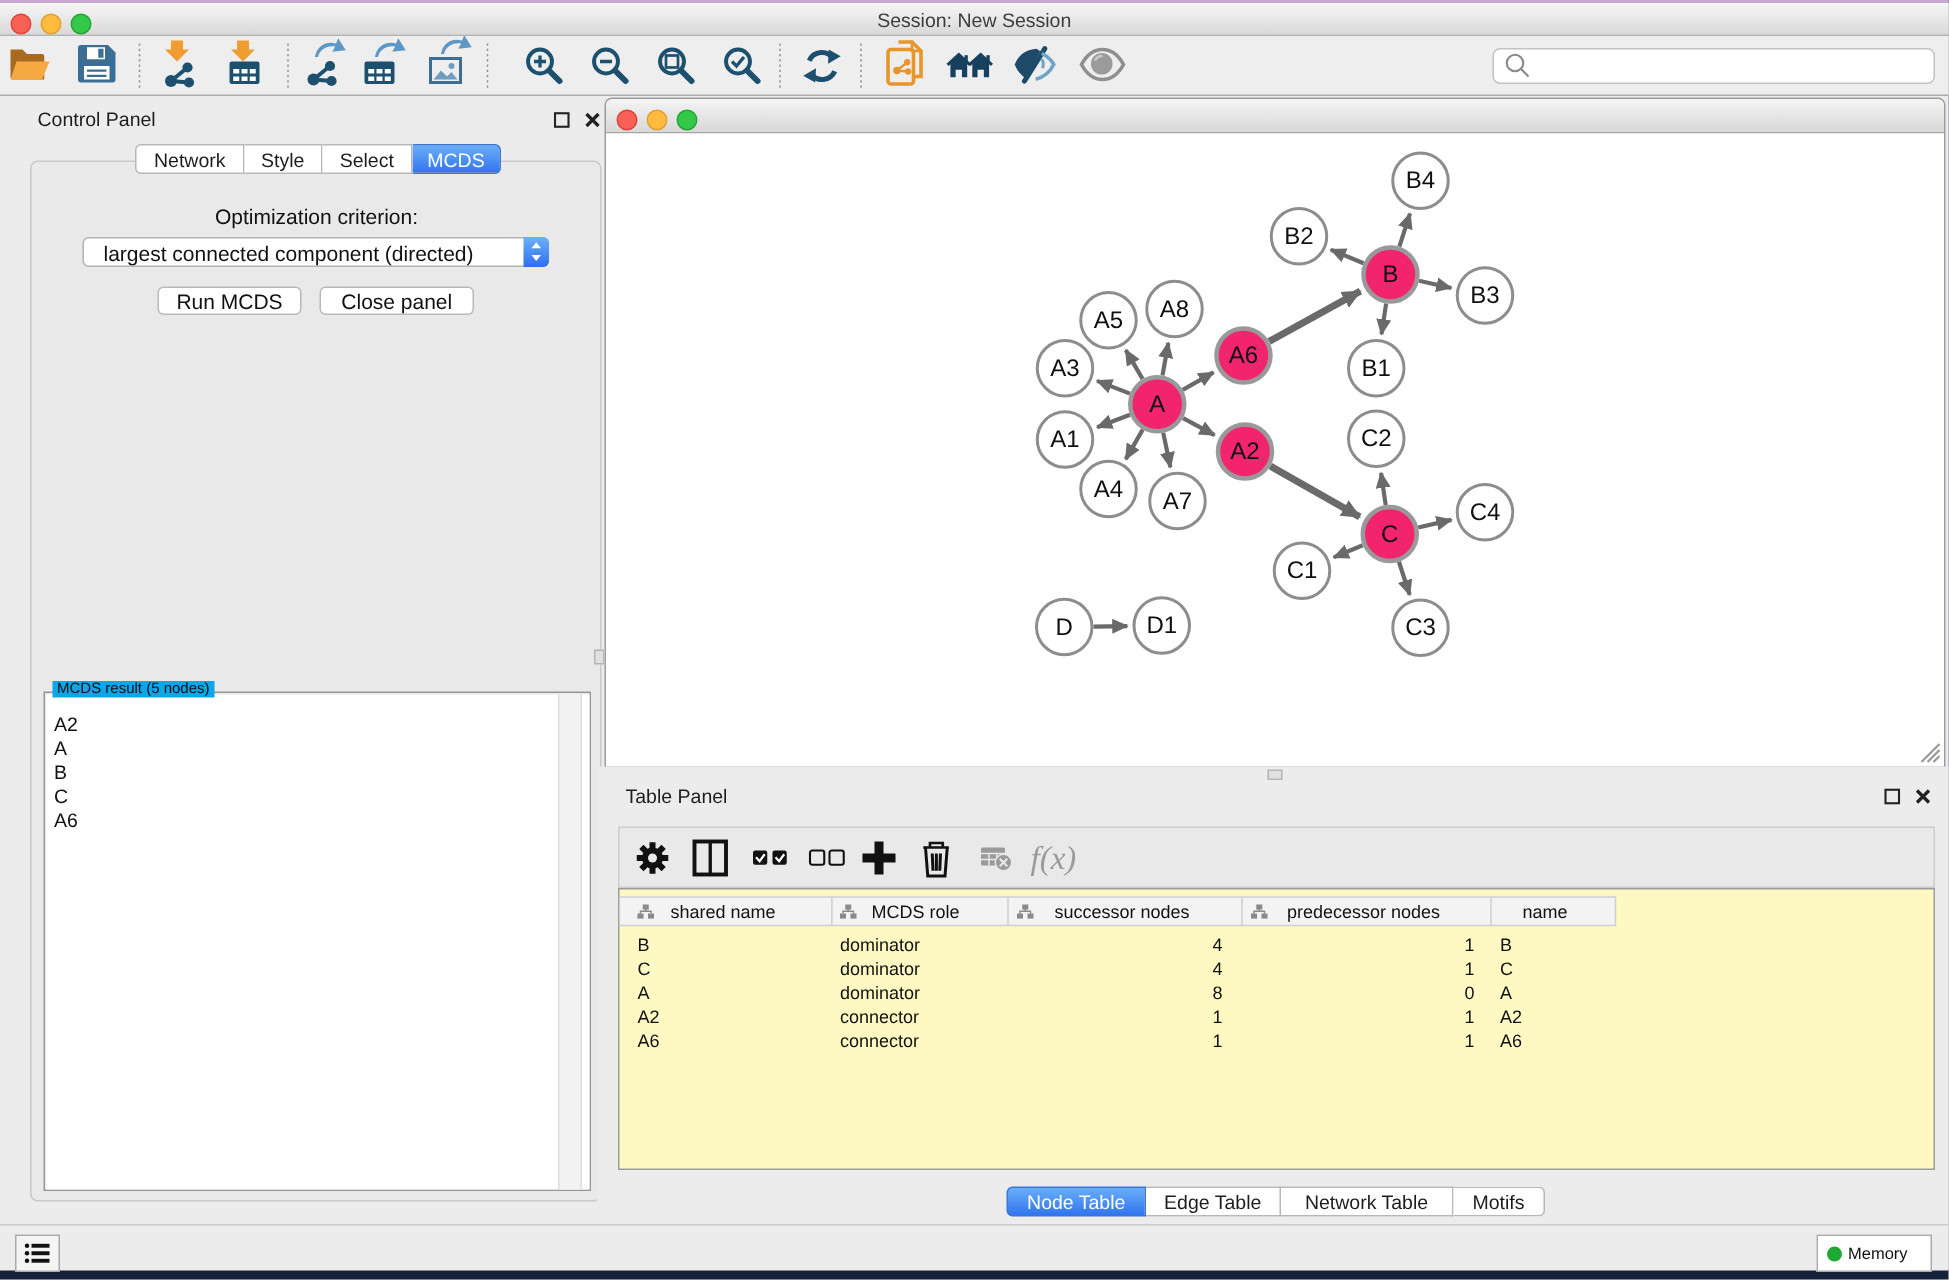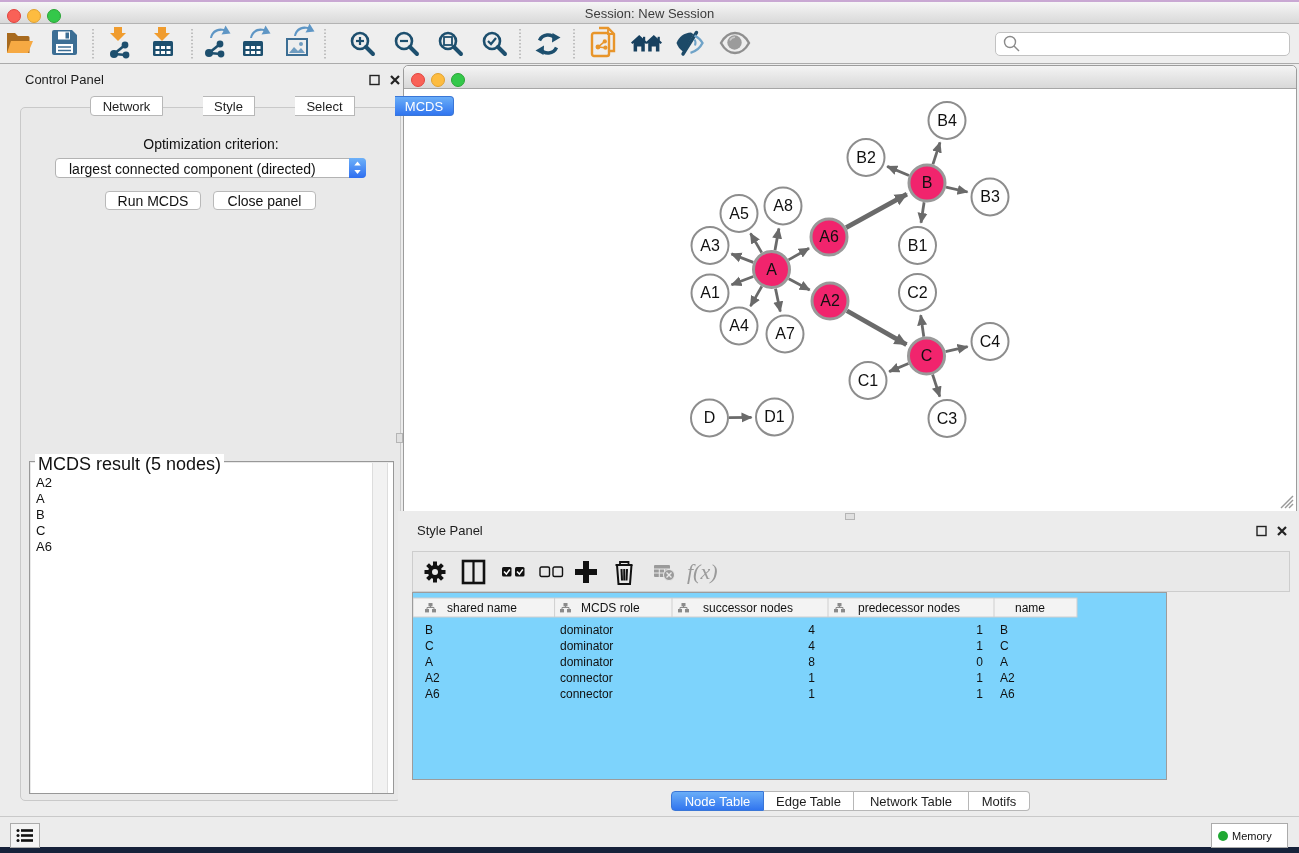--- a/index.html
+++ b/index.html
@@ -16,62 +16,62 @@
 #titletext{position:absolute;left:0;top:4px;width:100%;text-align:center;
   font-size:13px;color:#3c3c3c;}
 
 #toolbar{position:absolute;left:0;top:22px;width:1299px;height:39px;
   background:#eeeeee;border-bottom:1px solid #ababab;}
 #search{position:absolute;left:995px;top:8px;width:293px;height:22px;background:#fff;
   border:1px solid #c2c2c2;border-radius:5px;}
 
 #cp{position:absolute;left:12px;top:62px;width:398px;height:752px;background:#ececec;}
 .phead{font-size:13px;color:#1d1d1d;}
-.tabs{position:absolute;display:flex;height:20px;z-index:5;gap:40px;}
+.tabs{position:absolute;display:flex;height:20px;z-index:5;}
 .tab{background:#fff;border:1px solid #b7b7b7;border-left:none;font-size:13px;
   color:#1d1d1d;display:flex;align-items:center;justify-content:center;box-sizing:border-box;}
 .tab.first{border-left:1px solid #b7b7b7;border-radius:4px 0 0 4px;}
 .tab.last{border-radius:0 4px 4px 0;}
 .tab.sel{background:linear-gradient(#6aaef8,#3175ef);border-color:#3a76d6;color:#fff;}
 #cpanel{position:absolute;left:8px;top:43px;width:381px;height:694px;
   background:#e9e9e9;border:1px solid #c9c9c9;border-radius:5px;box-sizing:border-box;}
 #optlabel{position:absolute;left:0;top:72px;width:398px;text-align:center;
   font-size:14px;color:#111;}
 #combo{position:absolute;left:43px;top:94px;width:311px;height:20px;background:#fff;
   border:1px solid #b3b3b3;border-radius:4px;box-sizing:border-box;}
 #combo .ctext{position:absolute;left:13px;top:2px;font-size:14px;color:#111;}
 #combo .stepper{position:absolute;right:-1px;top:-1px;width:17px;height:20px;
   background:linear-gradient(#6db1f9,#2e6ef0);border-radius:0 4px 4px 0;}
 .btn{position:absolute;height:19px;background:#fff;border:1px solid #b9b9b9;
   border-radius:4px;box-sizing:border-box;font-size:14px;color:#111;
   display:flex;align-items:center;justify-content:center;}
 #mcdsgroup{position:absolute;left:17px;top:397px;width:365px;height:333px;
   border:1px solid #989898;box-sizing:border-box;}
-#mcdslabel{position:absolute;left:5px;top:-8px;background:#ffffff;padding:0 3px;
-  font-size:18px;color:#111;}
+#mcdslabel{position:absolute;left:5px;top:-8px;background:#0ea5e9;padding:0 3px;
+  font-size:10px;color:#111;}
 #mcdslist{position:absolute;left:1px;top:1px;width:362px;height:330px;background:#fff;}
 #mcdslist .sb{position:absolute;right:5px;top:0;width:14px;height:100%;
   background:#f2f2f2;border-left:1px solid #ddd;border-right:1px solid #ddd;}
 #mcdslist .li{position:absolute;left:5px;font-size:13px;color:#111;}
 
 #nwin{position:absolute;left:403px;top:63px;width:894px;height:447px;
   background:#fff;border:1px solid #9c9c9c;border-radius:5px 5px 0 0;box-sizing:border-box;}
 #nwinbar{position:absolute;left:0;top:0;width:100%;height:22px;
   background:linear-gradient(#f4f4f4,#d8d8d8);border-bottom:1px solid #a6a6a6;
   border-radius:5px 5px 0 0;}
 #nwinbar .t1{left:7px;background:#f96157;border:0.5px solid #e1443e;}
 #nwinbar .t2{left:27px;background:#fdbc40;border:0.5px solid #e0a131;}
 #nwinbar .t3{left:47px;background:#34c84a;border:0.5px solid #2aa436;}
 #nwintitle{position:absolute;left:0;top:4px;width:100%;text-align:center;
   font-size:13px;color:#2e2e2e;}
 
 #tp{position:absolute;left:398px;top:509px;width:901px;height:305px;background:#ececec;}
 #ttoolbar{position:absolute;left:14px;top:40px;width:878px;height:41px;
   background:#e9e9e9;border:1px solid #cdcdcd;box-sizing:border-box;}
-#ttable{position:absolute;left:14px;top:81px;width:755px;height:188px;background:#7dd3fc;
+#ttable{position:absolute;left:14px;top:81px;width:878px;height:188px;background:#fef9c3;
   border:1px solid #9c9c9c;box-sizing:border-box;}
 .btabs{position:absolute;display:flex;height:20px;}
 
 #status{position:absolute;left:0;top:814px;width:1299px;height:30px;background:#ececec;
   border-top:1px solid #c9c9c9;}
 #listbtn{position:absolute;left:10px;top:6px;width:28px;height:23px;background:#f4f4f4;
   border:1px solid #ababab;}
 #membtn{position:absolute;right:11px;top:6px;width:75px;height:23px;background:#fff;
   border:1px solid #ababab;font-size:11px;color:#111;display:flex;align-items:center;}
 #membtn .dot{width:10px;height:10px;border-radius:50%;background:#1fa833;margin:0 4px 0 6px;}
@@ -365,21 +365,21 @@
         <text x="522.5" y="274">C</text>
       </g>
       <g stroke="#9a9a9a" stroke-width="1.5">
         <line x1="877" y1="421" x2="889" y2="409"></line>
         <line x1="881" y1="421" x2="889" y2="413"></line>
         <line x1="885" y1="421" x2="889" y2="417"></line>
       </g>
     </svg>
   </div>
   <div id="tp">
-    <div class="phead" style="position:absolute;left:19px;top:12px;">Style Panel</div>
+    <div class="phead" style="position:absolute;left:19px;top:12px;">Table Panel</div>
     <svg width="36" height="14" style="position:absolute;left:858px;top:14px">
       <rect x="1" y="1.5" width="9" height="9" fill="none" stroke="#222" stroke-width="1.4"></rect>
       <path d="M22,2 l8,8 M30,2 l-8,8" stroke="#222" stroke-width="2.2"></path>
     </svg>
     <div id="ttoolbar">
       <svg width="876" height="39">
           <g transform="translate(-14,0)">
 
         <g transform="translate(36,20)">
           <g fill="#111">

